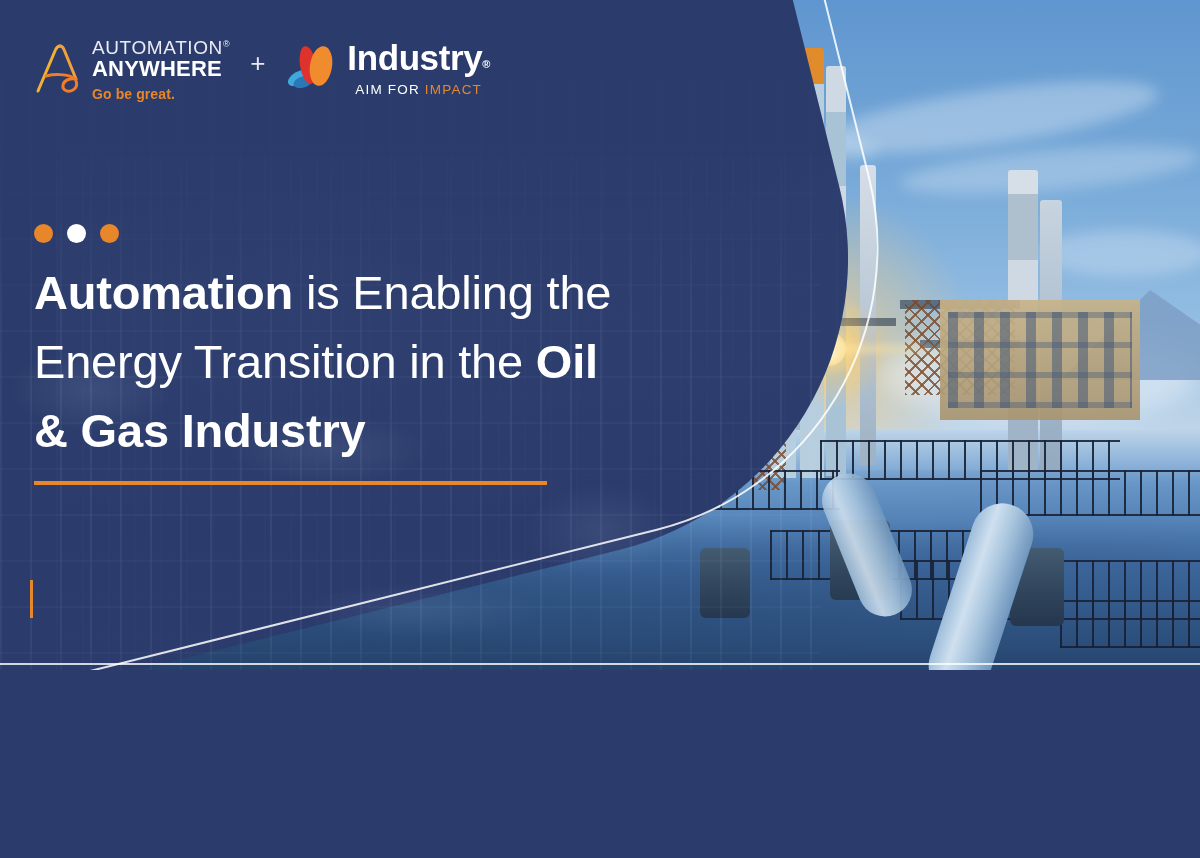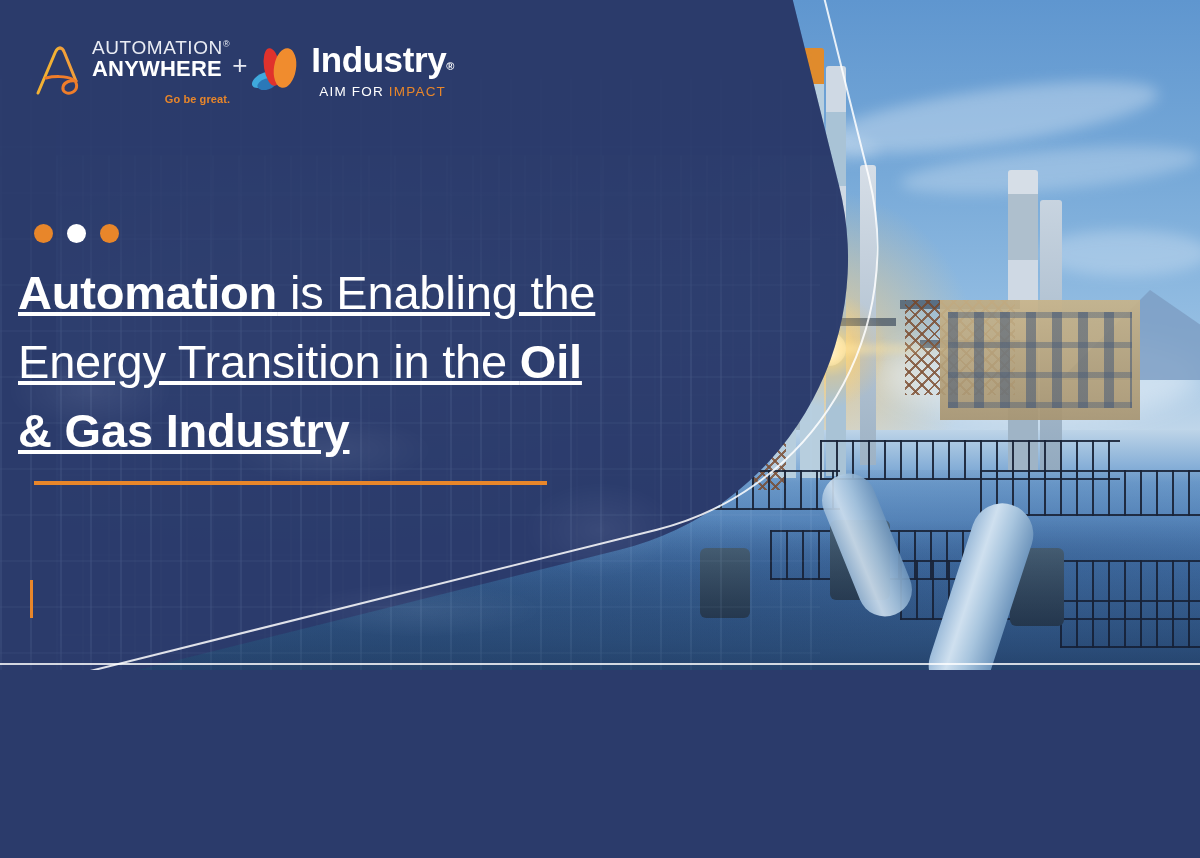--- a/index.html
+++ b/index.html
@@ -208,37 +208,37 @@
     position:absolute; left:0; top:663px; width:1200px; height:2px;
     background:rgba(255,255,255,.8);
   }
 
   
   .content { position:absolute; left:0; top:0; width:1200px; height:858px; }
 
   
   .logos {
     position:absolute; left:32px; top:36px;
-    display:flex; align-items:center; 
+    display:flex; align-items:center; gap:18px;
   }
   .aa-logo { display:flex; align-items:center; gap:6px; }
   .aa-mark { width:54px; height:56px; flex:0 0 auto; }
   .aa-text { display:flex; flex-direction:column; line-height:1; padding-top:2px;}
   .aa-top {
     font-size:19px; letter-spacing:.6px; color:#e9ecf4; font-weight:400;
     position:relative; white-space:nowrap;
   }
   .aa-reg { font-size:9px; vertical-align:super; }
   .aa-bot {
     font-size:22px; letter-spacing:.2px; color:#ffffff; font-weight:700;
     white-space:nowrap; margin-top:1px;
   }
   .aa-tag {
-    font-size:11px; font-weight:700; color:#e8862a; text-align:right;
-    margin-top:14px; letter-spacing:.1px;
+    font-size:14px; font-weight:700; color:#e8862a; 
+    margin-top:7px; letter-spacing:.1px;
   }
 
   .plus { color:#e7eaf2; font-size:26px; font-weight:300; padding:0 2px 10px 2px; }
 
   .tg-logo { display:flex; align-items:flex-start; gap:8px; }
   .tg-mark { width:54px; height:50px; flex:0 0 auto; margin-top:4px;}
   .tg-text { display:flex; flex-direction:column; }
   .tg-name {
     font-size:35px; font-weight:700; color:#ffffff; letter-spacing:-.4px;
     line-height:1; white-space:nowrap;
@@ -251,27 +251,26 @@
   .tg-tag .impact { color:#e8862a;margin-top:26px; }
 
   
   .dots { position:absolute; left:34px; top:224px; display:flex; gap:14px; }
   .dot { width:19px; height:19px; border-radius:50%; }
   .dot.o { background:#e8862a; }
   .dot.w { background:#ffffff; }
 
   
   .headline {
-    position:absolute; left:18px; top:258px; width:600px;
+    position:absolute; left:34px; top:258px; width:600px;
     color:#ffffff;
     font-size:47px;
     line-height:1.47;
     font-weight:300;
     letter-spacing:-.2px;
-    text-decoration:underline;
   }
   .headline b { font-weight:700; }
 
   .rule {
     position:absolute; left:34px; top:481px;
     width:513px; height:4px; background:#e8862a;
   }
 
   
   .contact {

